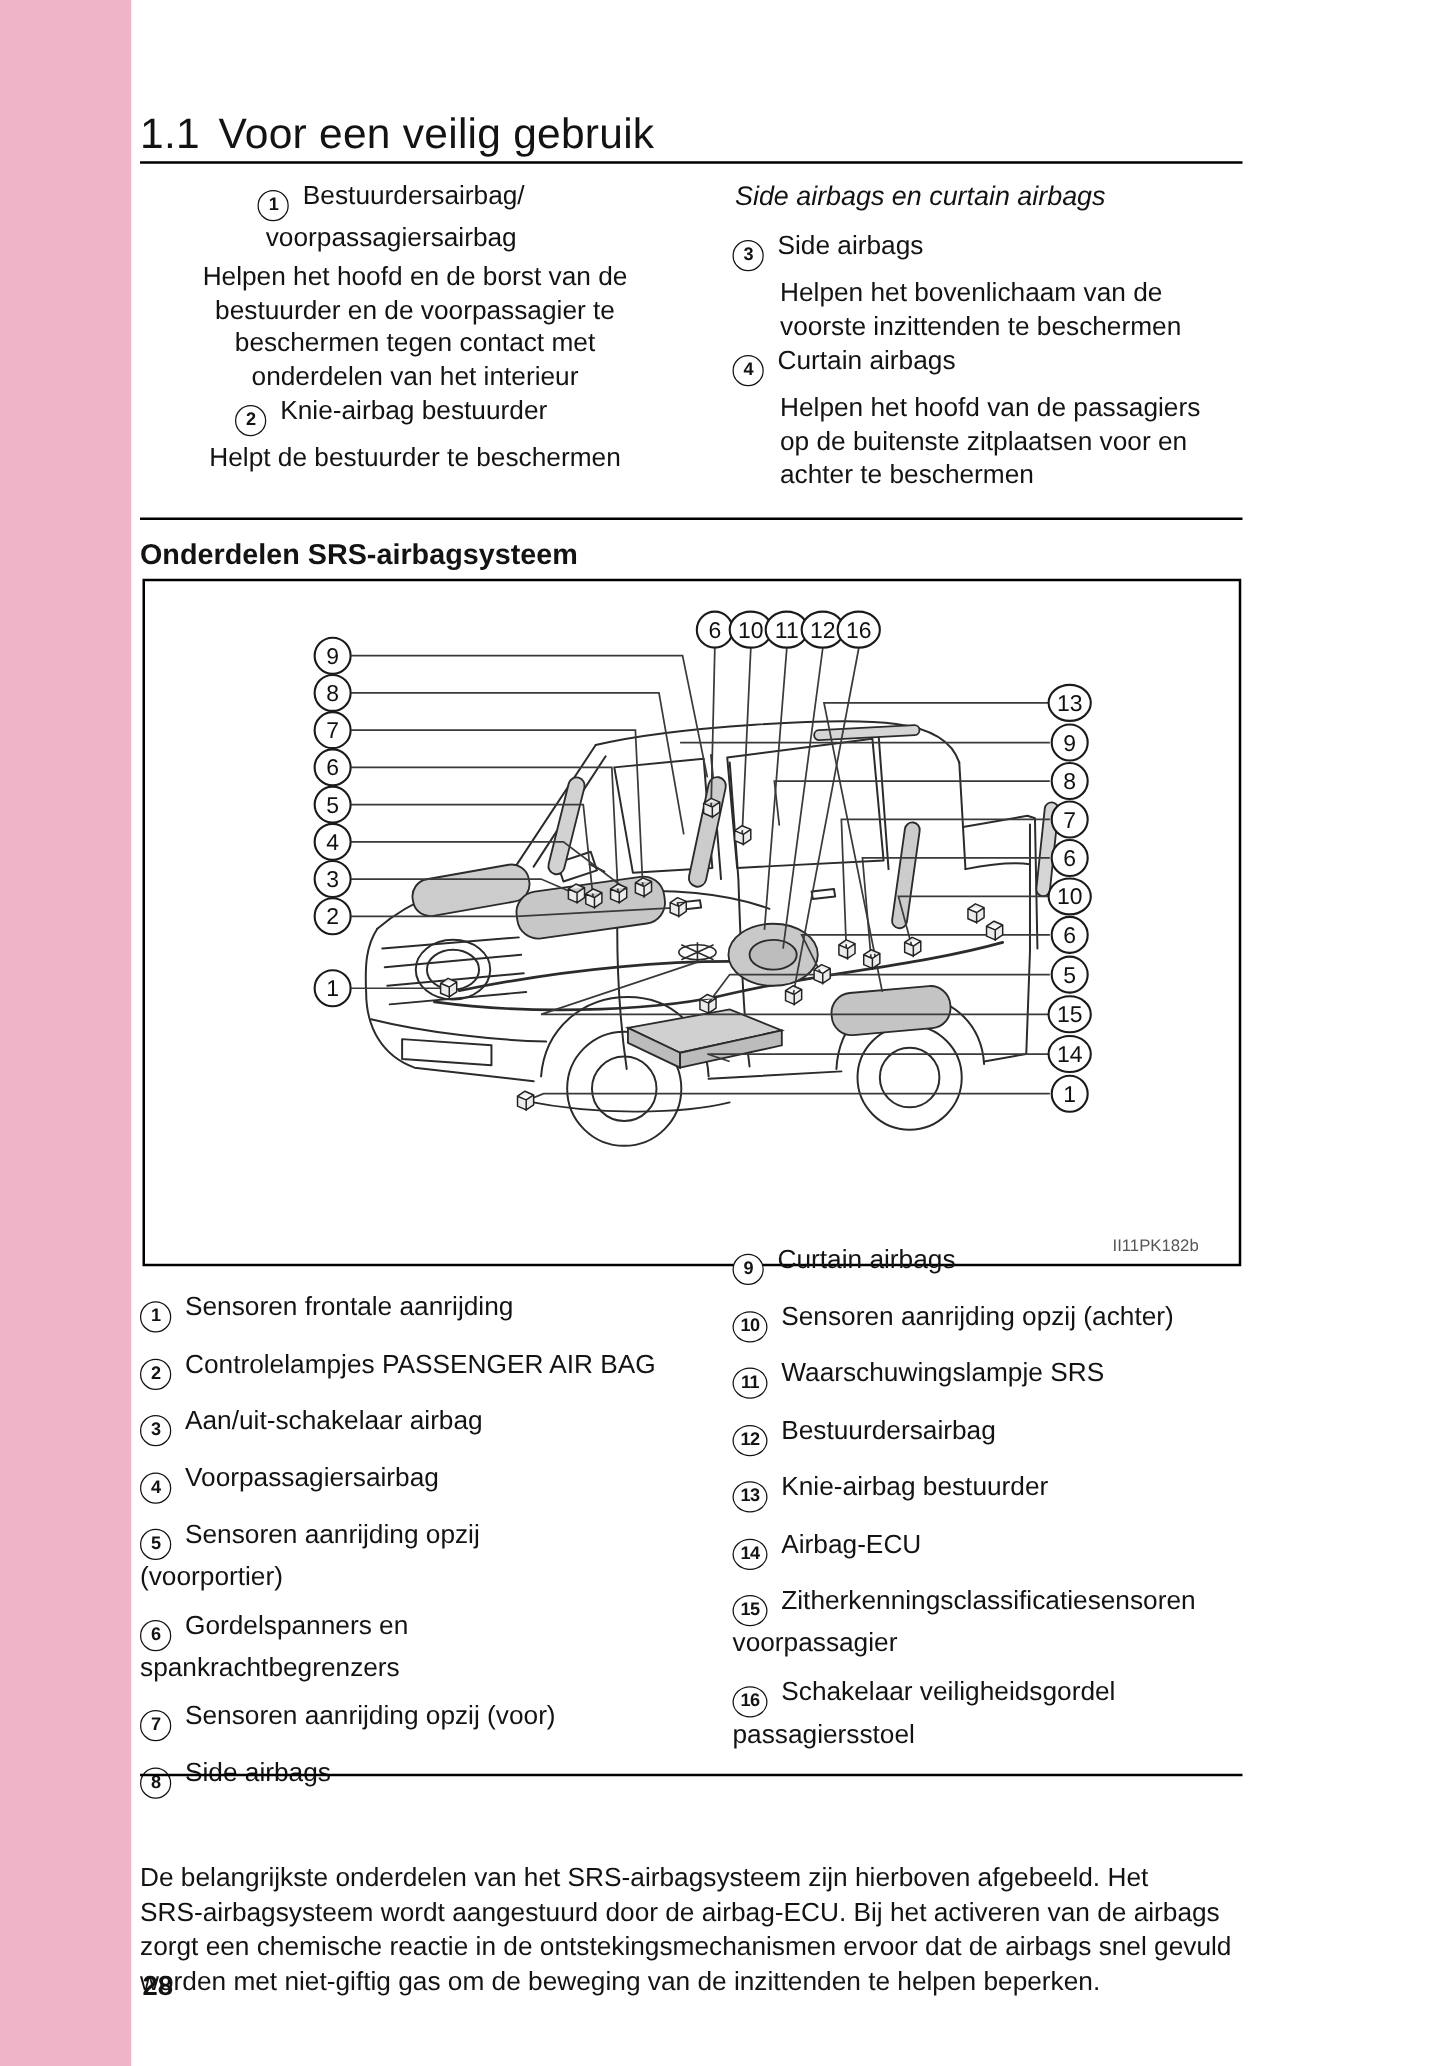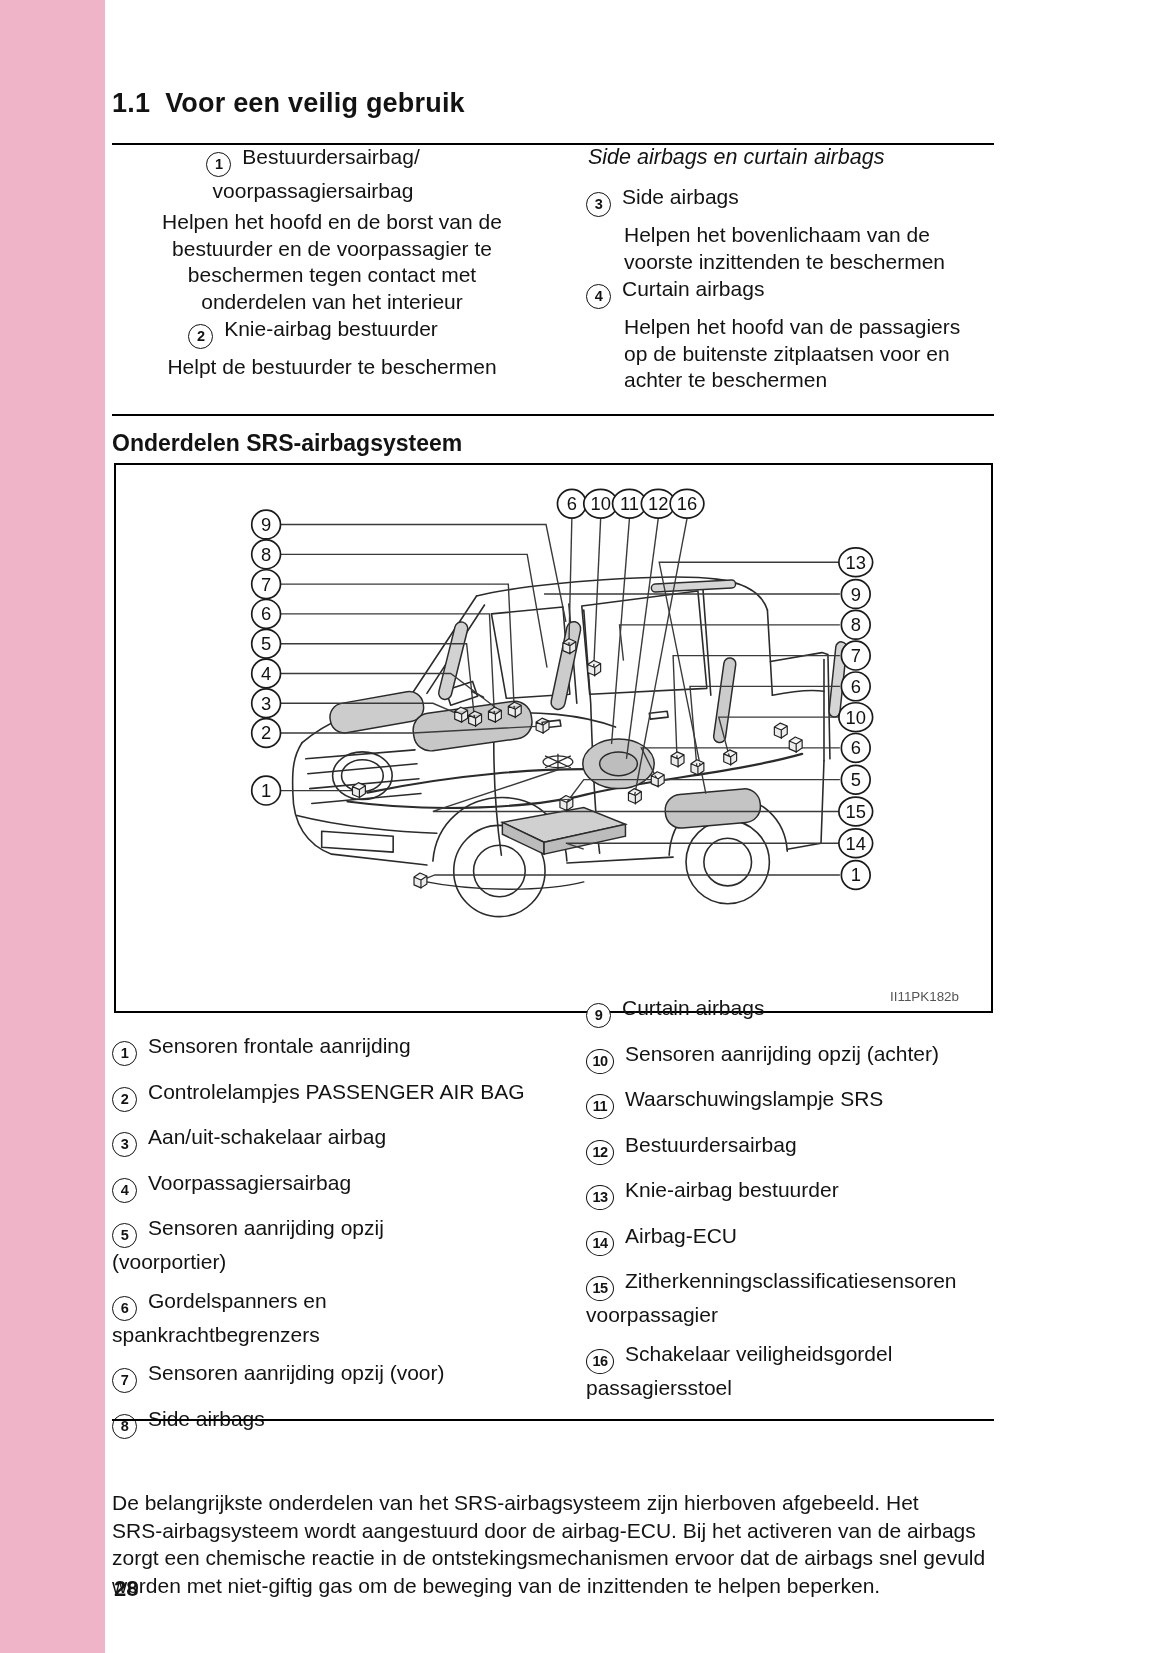--- a/index.html
+++ b/index.html
@@ -5,22 +5,22 @@
   html,body{margin:0;padding:0;}
   body{
     width:1165px;height:1653px;position:relative;background:#ffffff;
     font-family:"Liberation Sans",sans-serif;color:#131313;overflow:hidden;
   }
   .edge-strip{position:absolute;left:0;top:0;width:105px;height:1653px;background:#EFB4C8;}
   .content{position:absolute;left:112px;top:0;width:882px;height:1653px;}
 
   .sec-head{
     position:absolute;top:88px;left:0;width:882px;
-    font-size:27px;font-weight:700;letter-spacing:.2px;
-    border-bottom:2.5px solid #000;padding-bottom:24px;
+    font-size:34px;font-weight:400;letter-spacing:.2px;
+    border-bottom:2.5px solid #000;padding-bottom:2px;
   }
   .sec-head .num{margin-right:15px;}
 
   .col-left{position:absolute;top:143px;left:0;width:402px;text-align:center;}
   .col-right{position:absolute;top:143px;left:474px;width:412px;}
 
   .item-title{font-size:21px;line-height:27px;}
   .item-title:first-child{margin-top:0;}
   .txt{white-space:pre-line;}
   .desc{font-size:21px;line-height:26.5px;margin:5px 0 0 38px;white-space:pre-line;}

